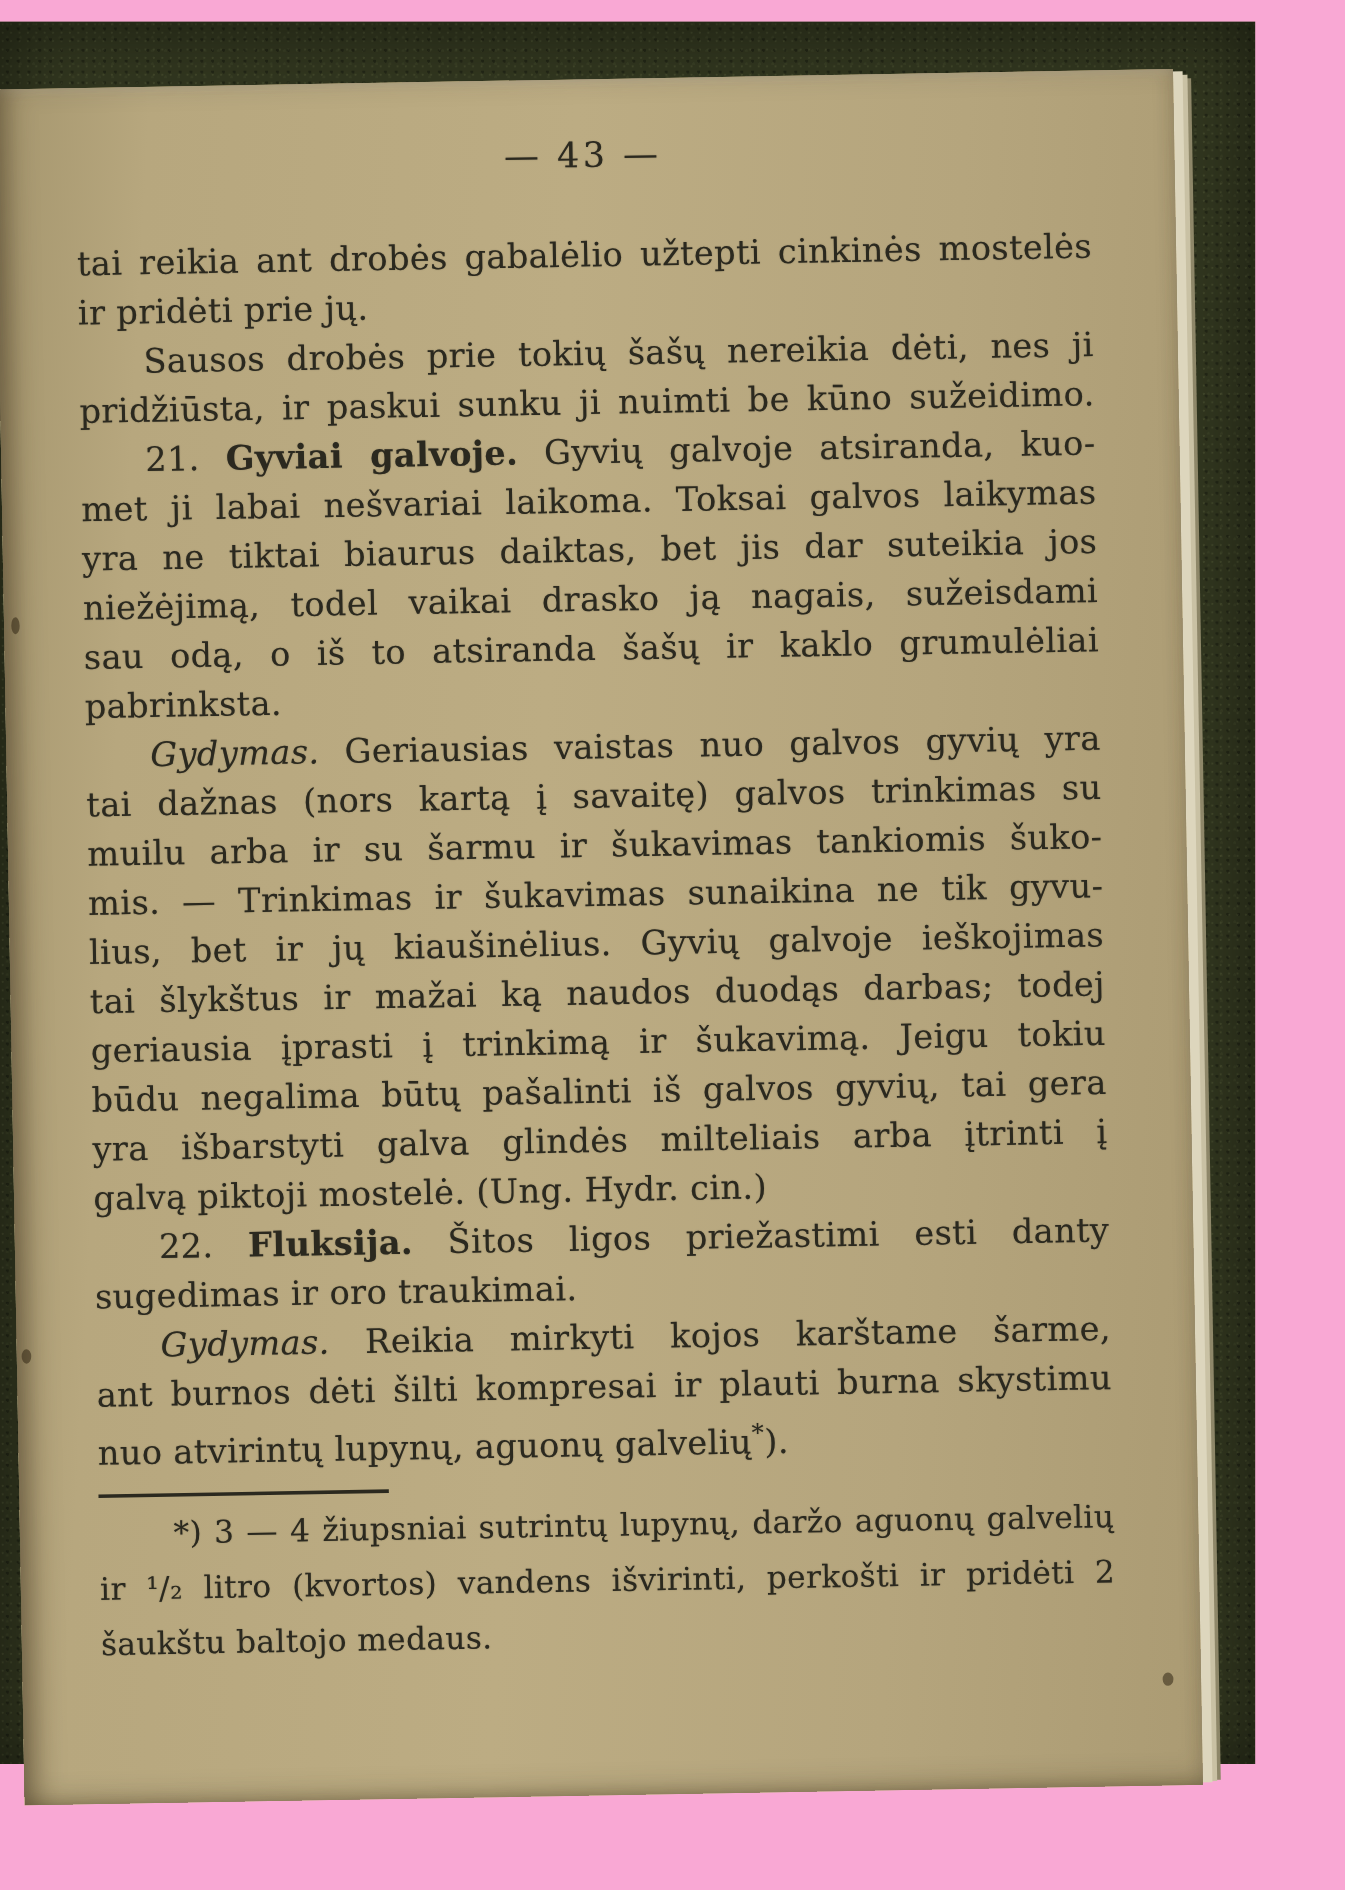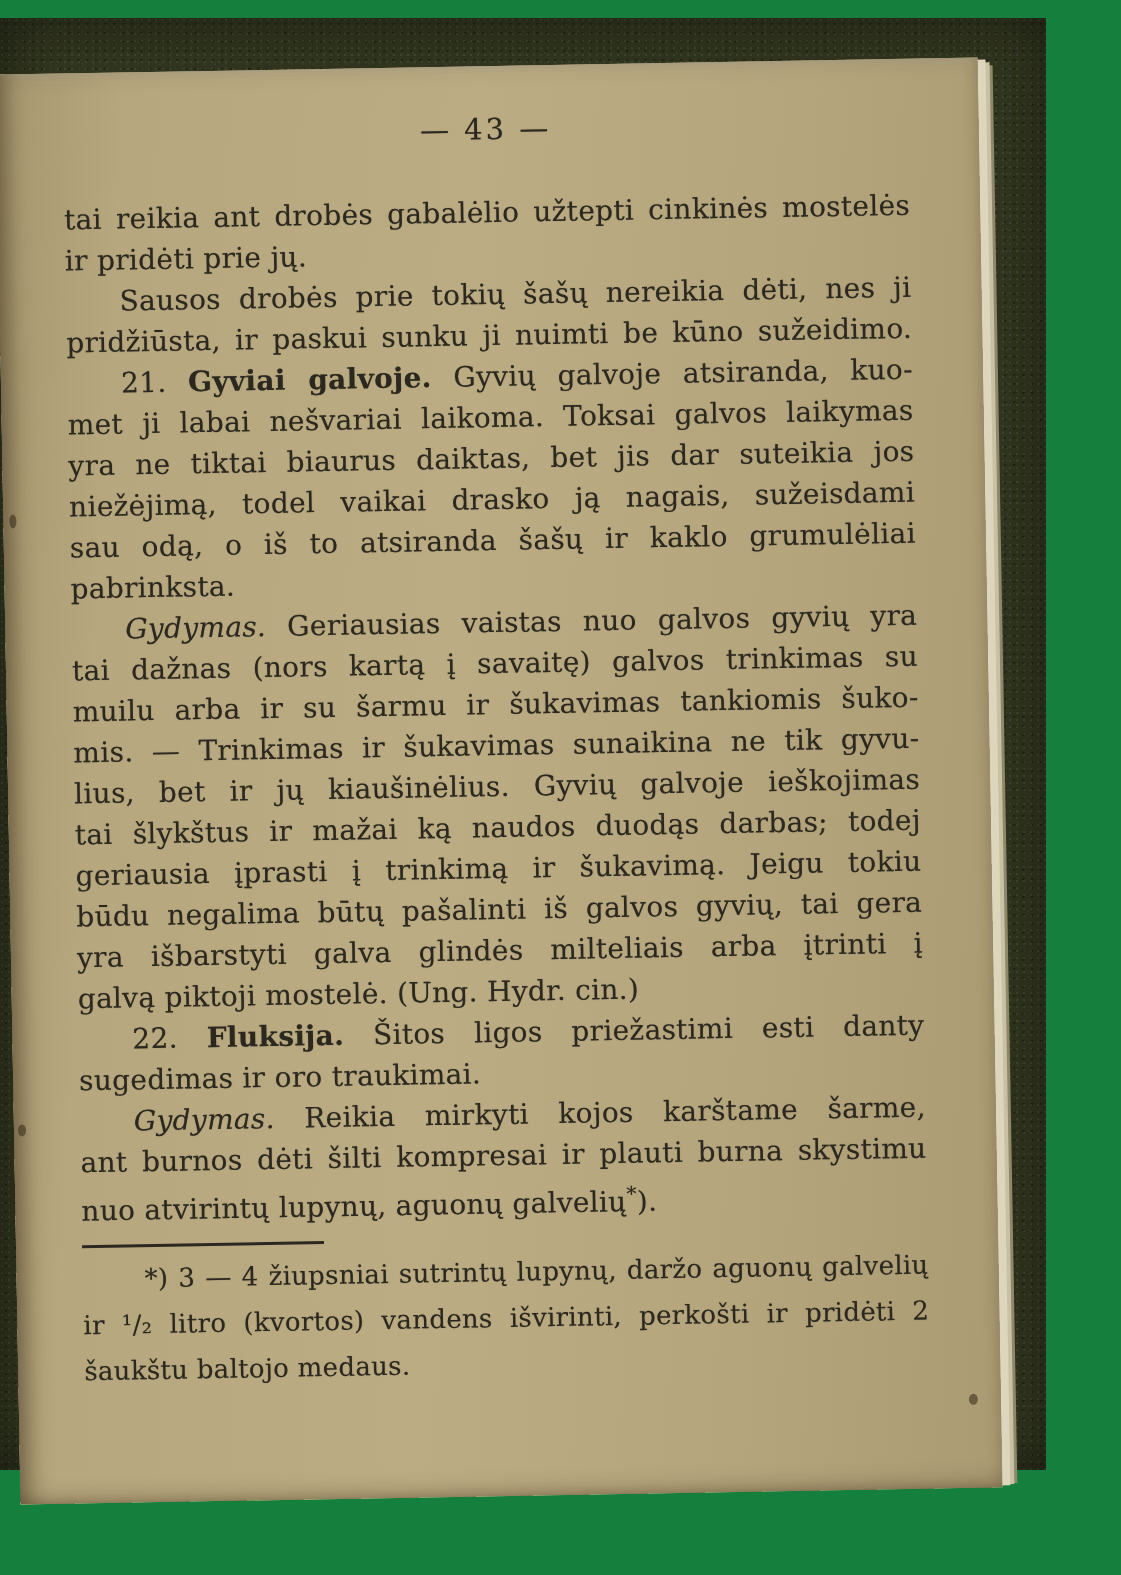--- a/index.html
+++ b/index.html
@@ -6,21 +6,21 @@
     margin: 0;
     padding: 0;
     background: #0a0a08;
     font-family: "DejaVu Serif", "Liberation Serif", serif;
   }
   .scene {
     position: relative;
     width: 1121px;
     height: 1575px;
     overflow: hidden;
-    background: #15803d;
+    background: #f9a8d4;
   }
   
   .cover {
     position: absolute;
     left: 0;
     top: 18px;
     width: 1046px;
     height: 1452px;
     background-color: #31361f;
     background-image:

